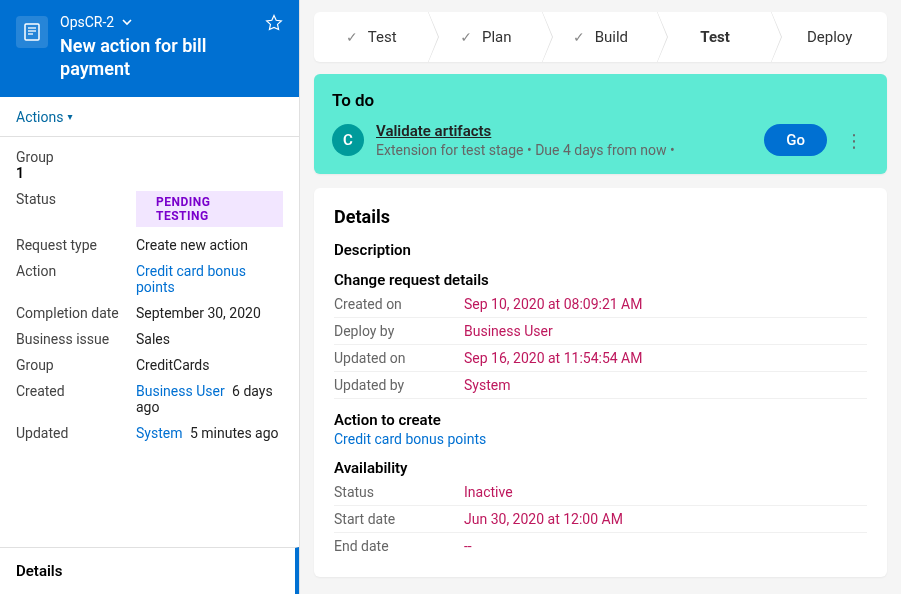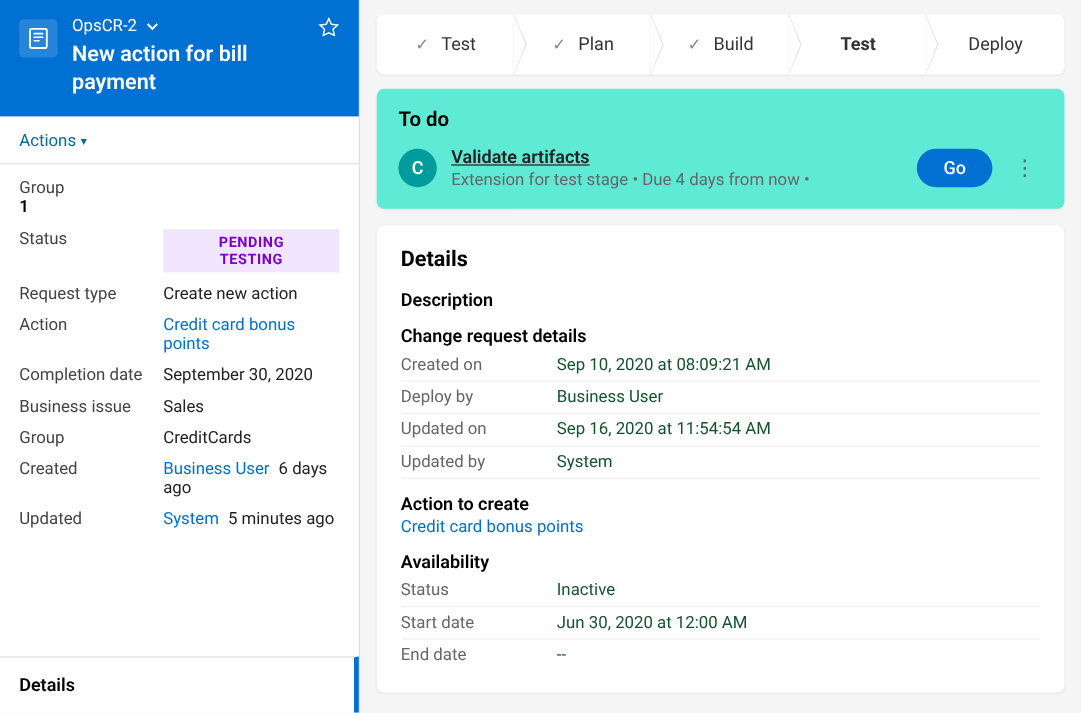--- a/index.html
+++ b/index.html
@@ -13,21 +13,21 @@
   .hdr-title { font-size: 18px; font-weight: 600; line-height: 1.3; }
   .star { color: #fff; font-size: 18px; }
   .actions-bar { padding: 10px 16px; border-bottom: 1px solid #e0e0e0; }
   .actions-link { color: #0369a1; font-size: 14px; display: inline-flex; align-items: center; gap: 4px; cursor: pointer; }
   .caret { font-size: 10px; }
   .meta { padding: 12px 16px 8px 16px; }
   .meta-row { display: flex; align-items: flex-start; margin-bottom: 10px; font-size: 14px; }
   .meta-label { width: 120px; color: #444; flex-shrink: 0; }
   .meta-val { flex: 1; color: #222; }
   .meta-val a, .link { color: #0070d2; text-decoration: none; cursor: pointer; }
-  .badge { background: #f2e6ff; color: #7a00cc; font-weight: 700; font-size: 12px; padding: 4px 20px; text-align: center; display: inline-block; letter-spacing: 0.5px; }
+  .badge { background: #f2e6ff; color: #7a00cc; font-weight: 700; font-size: 12px; padding: 4px 20px; display: inline-block; letter-spacing: 0.5px; }
   .rank-block { margin-bottom: 10px; }
   .rank-label { color: #444; font-size: 14px; }
   .rank-val { font-size: 14px; font-weight: 600; }
   .time-suffix { color: #222; margin-left: 4px; }
   .tabs-left { margin-top: auto; }
   .tab-left { padding: 14px 16px; font-weight: 600; font-size: 15px; border-right: 4px solid #0070d2; border-top: 1px solid #e0e0e0; }
   .right { flex: 1; padding: 12px 14px; overflow: hidden; }
   .stages { background: #fff; border-radius: 6px; height: 50px; display: flex; align-items: stretch; margin-bottom: 12px; overflow: hidden; box-shadow: 0 1px 2px rgba(0,0,0,0.05); }
   .stage { flex: 1; display: flex; align-items: center; justify-content: center; gap: 10px; font-size: 15px; color: #333; position: relative; }
   .stage.active { font-weight: 700; }
@@ -44,21 +44,21 @@
   .todo-sub { font-size: 14px; color: #666; margin-top: 2px; }
   .go-btn { background: #0070d2; color: #fff; border: none; border-radius: 18px; padding: 7px 22px; font-size: 15px; font-weight: 500; cursor: pointer; }
   .kebab { color: #666; font-size: 18px; padding: 0 6px; cursor: pointer; }
   .details-card { background: #fff; border-radius: 6px; padding: 18px 20px; box-shadow: 0 1px 2px rgba(0,0,0,0.05); }
   .details-h { font-size: 18px; font-weight: 700; margin-bottom: 14px; }
   .sec-h { font-size: 15px; font-weight: 600; margin-top: 12px; margin-bottom: 2px; }
   .sec-p { font-size: 14px; color: #333; margin-bottom: 8px; }
   .dl-row { display: flex; font-size: 14px; padding: 5px 0; border-bottom: 1px solid #f0f0f0; }
   .dl-row:last-child { border-bottom: none; }
   .dl-label { width: 130px; color: #666; }
-  .dl-val { color: #14532d; }
+  .dl-val { color: #be185d; }
 </style>
 </head>
 <body>
 
 <div class="left">
   <div class="hdr">
     <div class="doc-icon">
       <svg width="20" height="20" viewBox="0 0 20 20" fill="none">
           <rect x="3" y="2" width="14" height="16" rx="1" stroke="#fff" stroke-width="1.5"></rect>
           <line x1="6" y1="6" x2="14" y2="6" stroke="#fff" stroke-width="1.3"></line>

